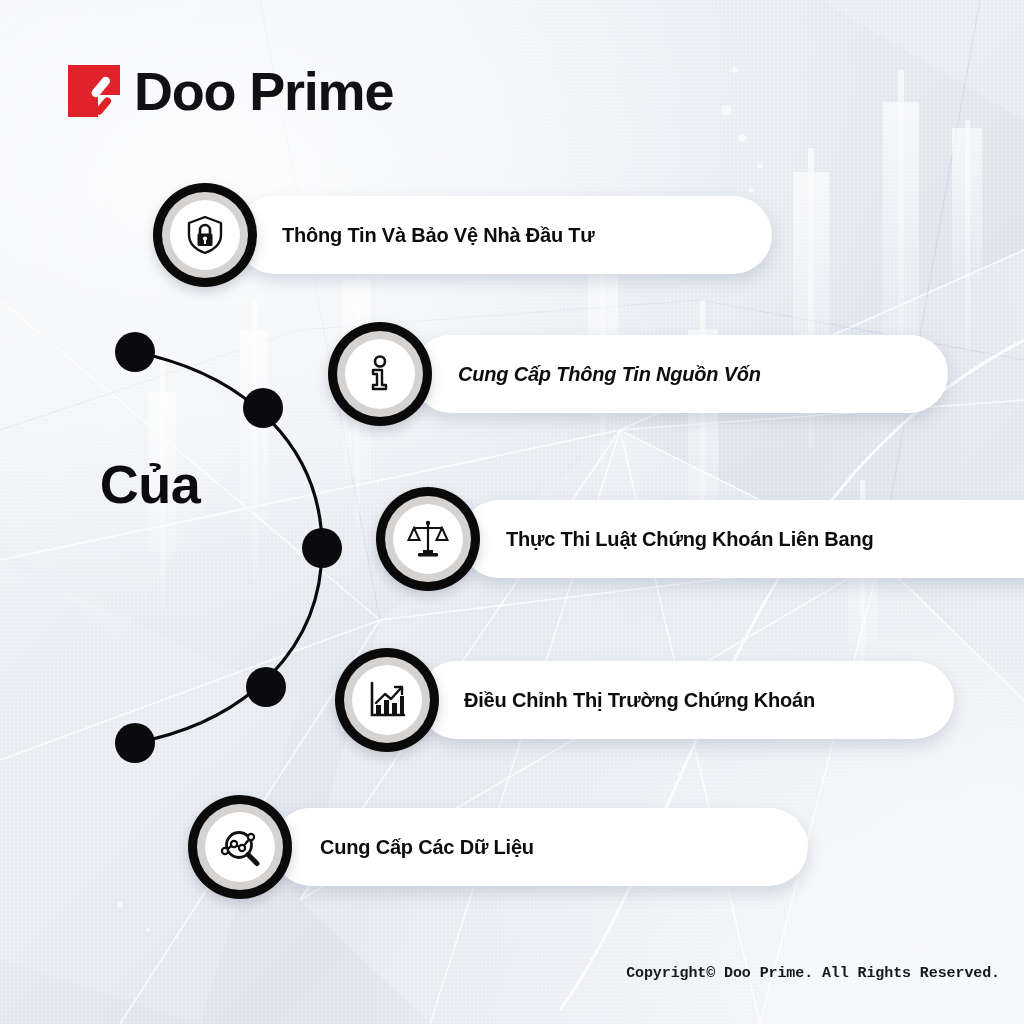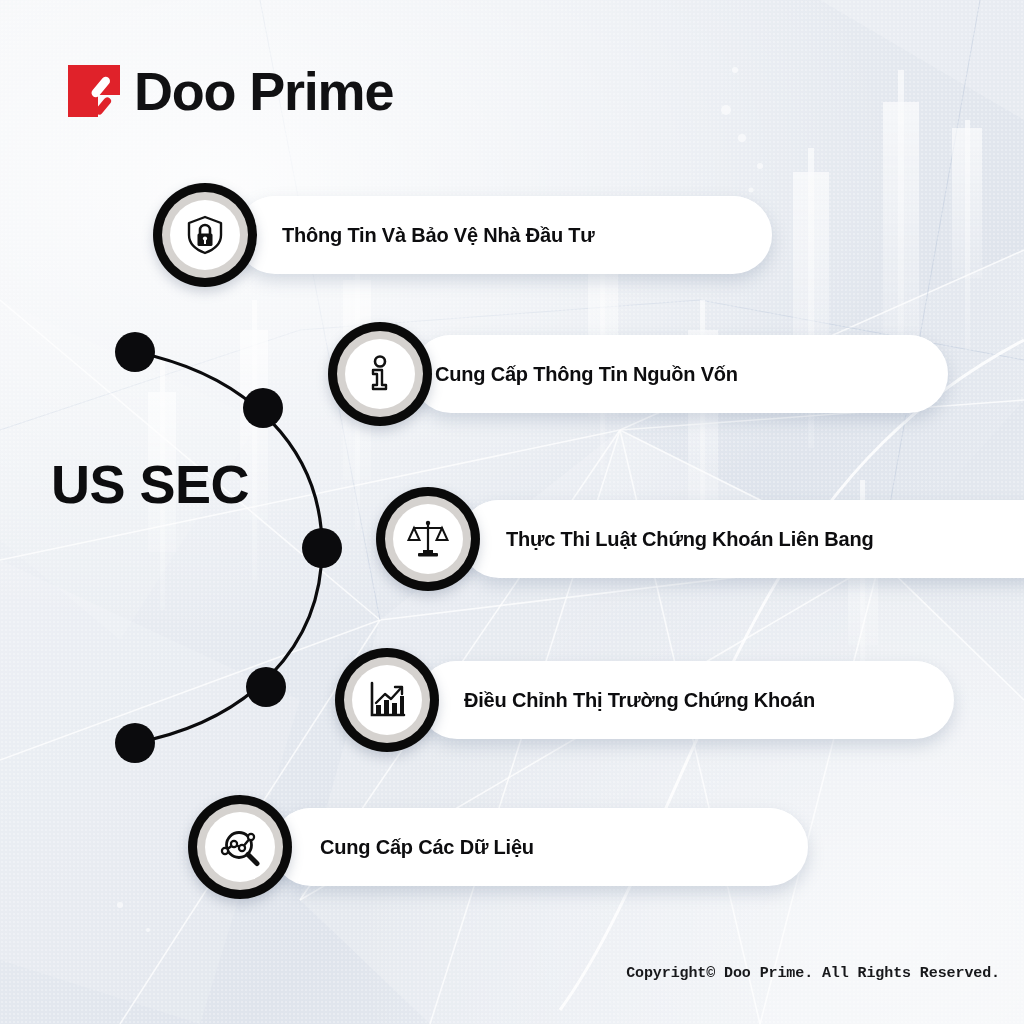--- a/index.html
+++ b/index.html
@@ -168,21 +168,21 @@
       <svg width="52" height="52" viewBox="0 0 52 52">
         <path d="M0 0 H52 V30 H30 V52 H0 Z" fill="#E0222A"></path>
         <rect x="28.5" y="10" width="8.5" height="24" rx="4.25" fill="#ffffff" transform="rotate(40 32.75 22)"></rect>
         <rect x="31.5" y="31" width="7.5" height="20" rx="3.75" fill="#E0222A" transform="rotate(40 35.25 41)"></rect>
       </svg>
     </span>
     <span class="logo-word">Doo Prime</span>
   </div>
 
   <div class="title">
-    <span class="ln">US SEC</span>
+    <span class="ln">Của</span>
   </div>
 
   <svg class="arc" viewBox="0 0 1024 1024">
     <path d="M135,352 C250,375 322,450 322,548 C322,646 250,721 135,743" fill="none" stroke="#0b0b0d" stroke-width="3.2"></path>
     <circle cx="135" cy="352" r="20" fill="#0b0b0d"></circle>
     <circle cx="263" cy="408" r="20" fill="#0b0b0d"></circle>
     <circle cx="322" cy="548" r="20" fill="#0b0b0d"></circle>
     <circle cx="266" cy="687" r="20" fill="#0b0b0d"></circle>
     <circle cx="135" cy="743" r="20" fill="#0b0b0d"></circle>
   </svg>
@@ -198,21 +198,21 @@
           <path d="M17 21 V17 a5 5 0 0 1 10 0 v4" fill="none" stroke="#111" stroke-width="2.6"></path>
           <rect x="14.5" y="20.5" width="15" height="12.5" rx="1.6" fill="#111"></rect>
           <circle cx="22" cy="25.5" r="2.1" fill="#fff"></circle>
           <rect x="21" y="26" width="2" height="5" fill="#fff"></rect>
         </svg>
       </div>
     </div>
   </div>
 
   <div class="pill" style="left:412px;top:335px;width:536px;">
-    <span class="pill-label" style="margin-left:23px;">Cung Cấp Thông Tin Nguồn Vốn</span>
+    <span class="pill-label" style="margin-left:46px;font-style:italic;">Cung Cấp Thông Tin Nguồn Vốn</span>
   </div>
   <div class="badge" style="left:328px;top:322px;">
     <div class="badge-ring">
       <div class="badge-core">
         <svg width="44" height="44" viewBox="0 0 44 44">
           <circle cx="22" cy="9.5" r="5" fill="none" stroke="#111" stroke-width="2.6"></circle>
           <path d="M15 18 h9 v15 h4 v4 h-13 v-4 h4 v-11 h-4 z" fill="#fff" stroke="#111" stroke-width="2.4" stroke-linejoin="round"></path>
         </svg>
       </div>
     </div>

